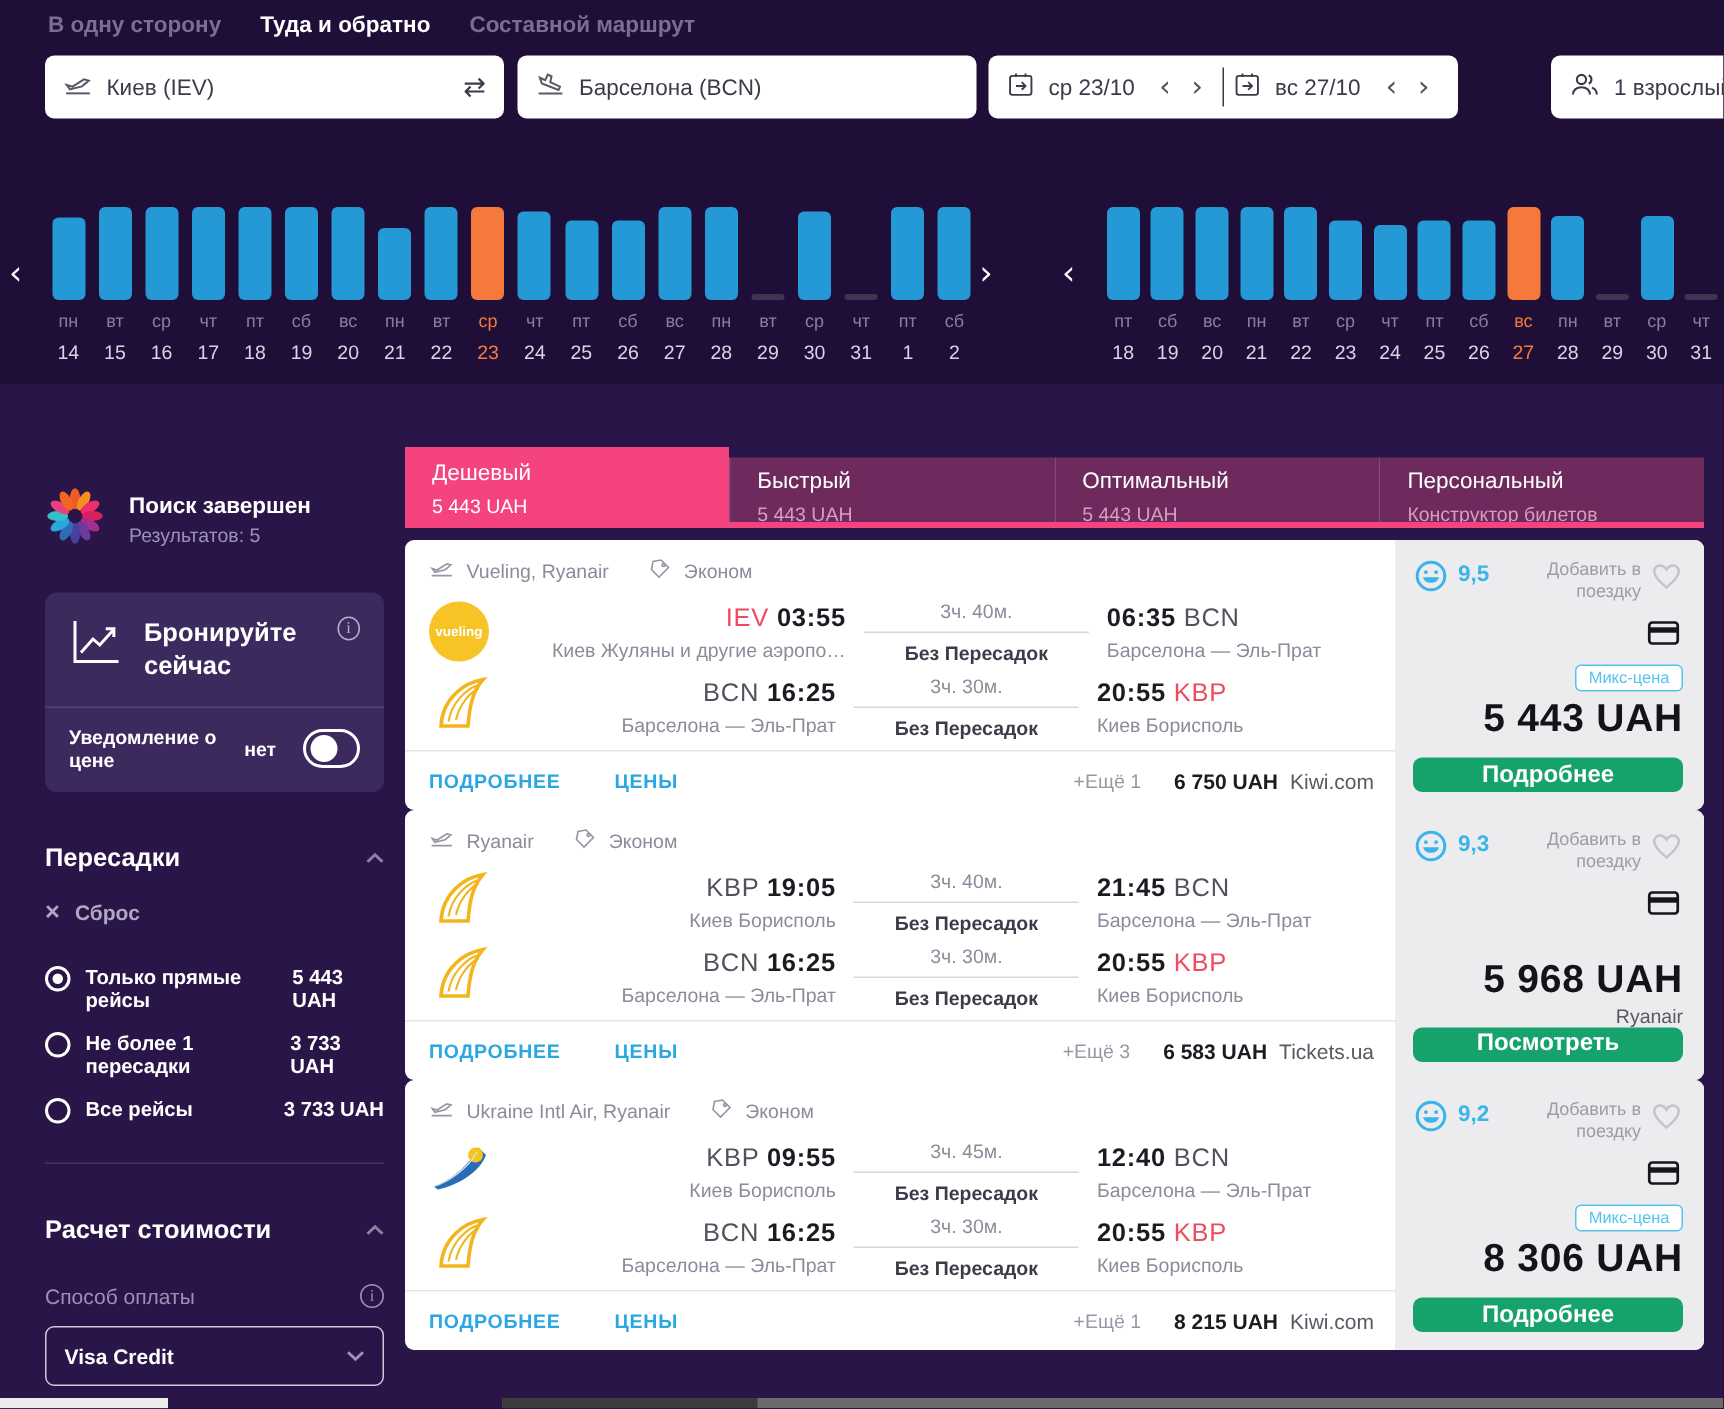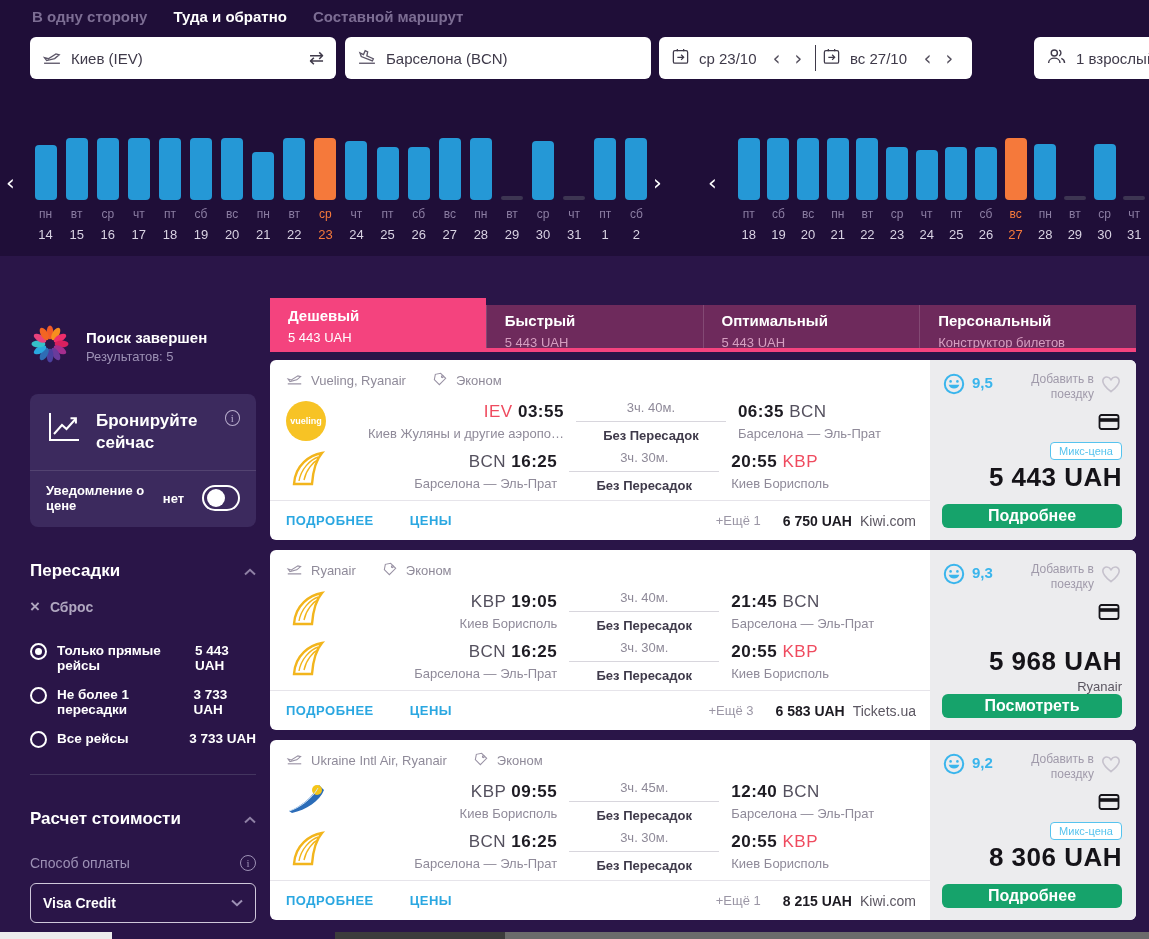--- a/index.html
+++ b/index.html
@@ -72,29 +72,29 @@
   hr.sbhr { border:none; height:1px; background:#43355f; margin:26px 0 0 0; }
   .pay-label { margin-top:26px; font-size:14px; color:#9d91b5; display:flex; align-items:center; gap:7px; }
   .select { margin-top:12px; height:40px; border:1.6px solid #cfc8da; border-radius:6px; display:flex;
             align-items:center; padding:0 12px; font-size:14px; font-weight:bold; cursor:pointer; }
   .select svg { margin-left:auto; }
 
   
   .main { position:absolute; top:298px; left:270px; width:866px; }
   .sort-tabs { position:relative; display:flex; height:54px; }
   .stab { flex:1; padding:9px 0 0 18px; cursor:pointer; }
-  .stab .l { font-size:15px; font-weight:bold; color:#fff; }
+  .stab .l { font-size:15px; font-weight:normal; color:#fff; }
   .stab .s { font-size:13px; margin-top:6px; }
   .stab.active { background:#f4437e; }
   .stab.active .s { color:#fff; }
   .stab.inactive { background:#6e2a5c; margin-top:7px; padding-top:7px; border-left:1px solid rgba(255,255,255,.15); }
   .stab.inactive .s { color:#d59ec0; }
   .tabs-underline { position:absolute; left:0; right:0; bottom:0; height:4px; background:#f4437e; }
 
-  .cards { margin-top:8px; display:flex; flex-direction:column; gap:10px; }
+  .cards { margin-top:8px; display:flex; flex-direction:column; }
   .card { height:180px; background:#fff; border-radius:6px; display:flex; overflow:hidden; }
   .card-left { flex:1; display:flex; flex-direction:column; }
   .card-head { display:flex; align-items:center; gap:8px; padding:10px 16px 0 16px; font-size:13px; color:#8f8a99; }
   .card-head .cab { margin-left:18px; }
   .segs { flex:1; display:grid; grid-template-rows:1fr 1fr; padding:6px 0 4px 0; }
   .seg { display:grid; grid-template-columns:70px 1fr 150px 1.05fr; align-items:center; column-gap:12px; padding-left:16px; }
   .seg .codes { font-size:17px; letter-spacing:.5px; color:#54505e; white-space:nowrap; }
   .seg .codes b { color:#1d1b22; font-weight:bold; }
   .seg .codes .acc { color:#ef4b5f; }
   .seg .city { font-size:13px; color:#8f8a99; margin-top:4px; white-space:nowrap; }

